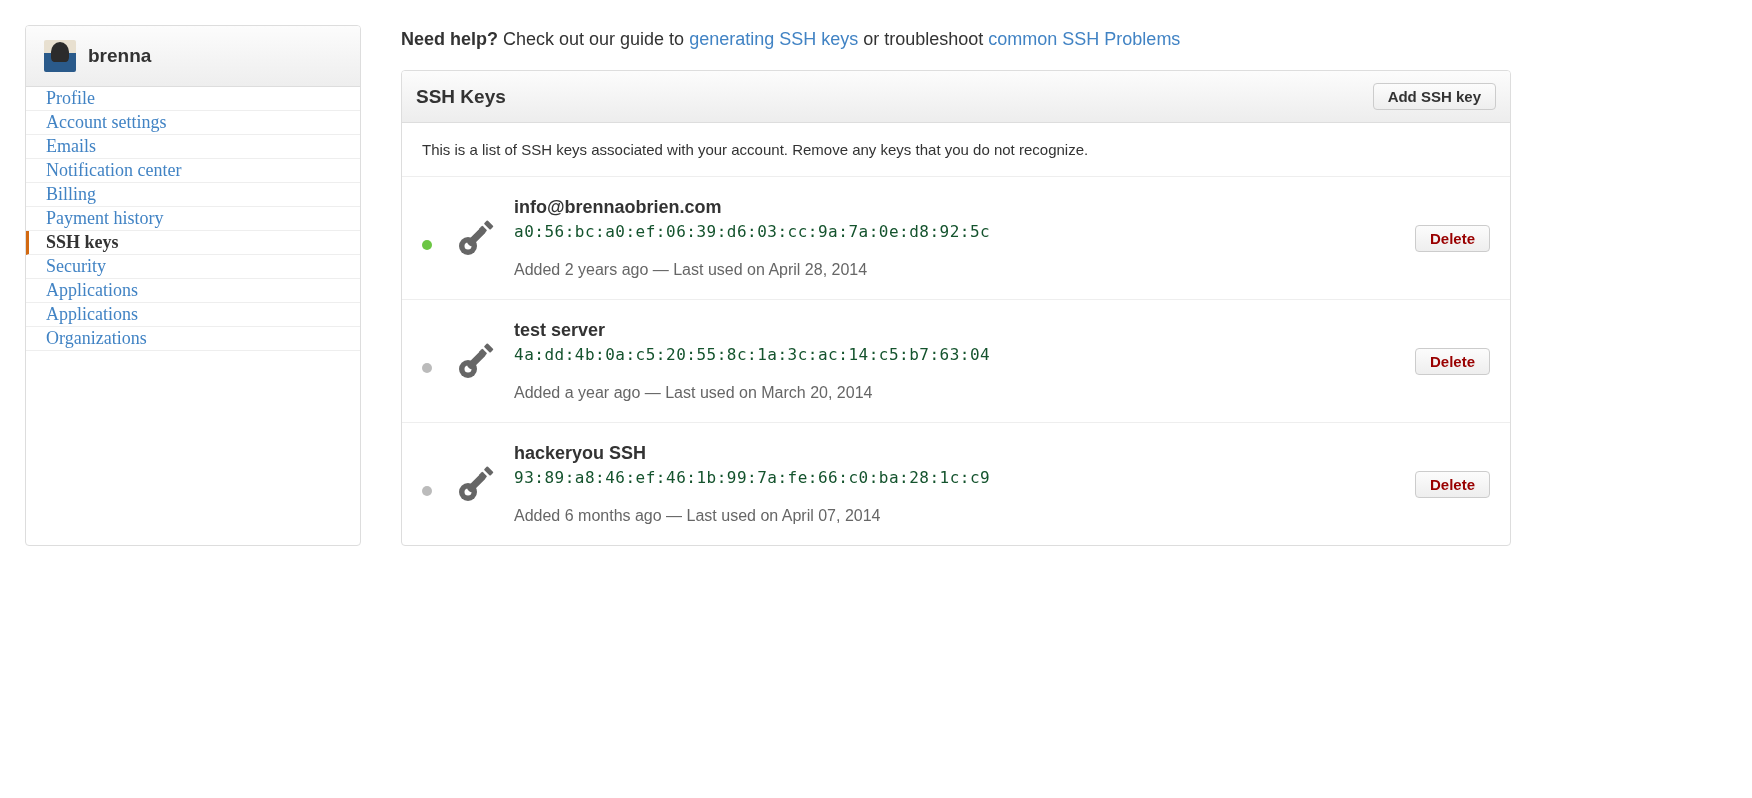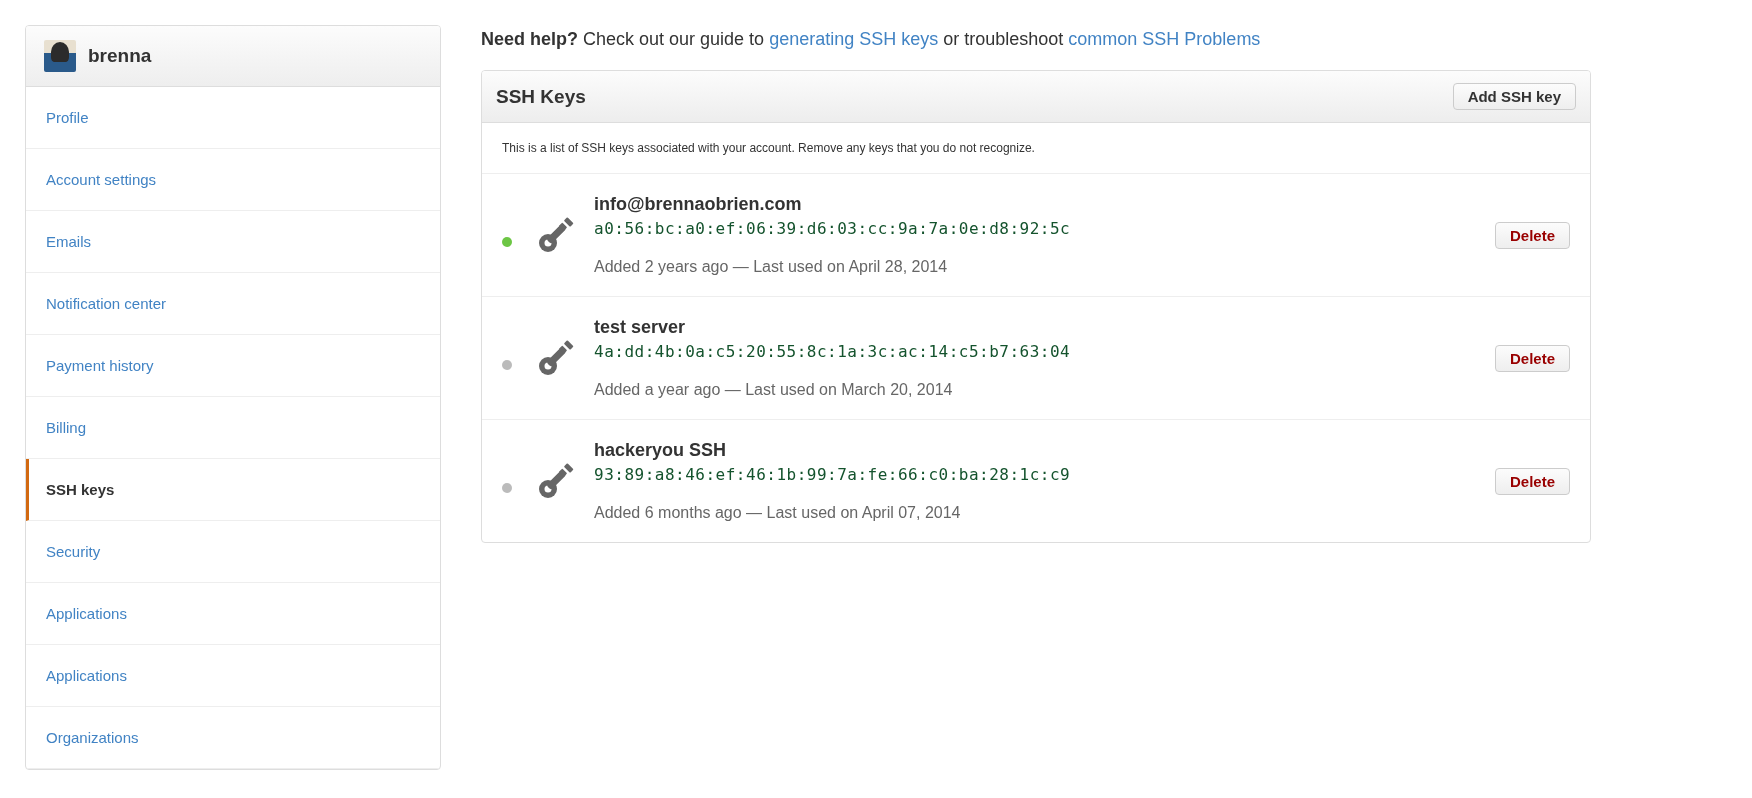--- a/index.html
+++ b/index.html
@@ -11,21 +11,21 @@
     color: #333;
     background: #fff;
   }
   .page {
     display: flex;
     gap: 40px;
     max-width: 1752px;
   }
   
   .sidebar {
-    width: 416px;
+    width: 336px;
     flex-shrink: 0;
     border: 1px solid #ddd;
     border-radius: 4px;
     background: #fff;
     overflow: hidden;
   }
   .sidebar-header {
     display: flex;
     align-items: center;
     padding: 14px 18px;
@@ -68,25 +68,26 @@
   }
   .avatar-hair {
     position: absolute;
     top: 2px; left: 50%; transform: translateX(-50%);
     width: 18px; height: 20px;
     background: #2b2b2b;
     border-radius: 60% 60% 20% 20% / 60% 60% 30% 30%;
   }
   .sidebar-item {
     display: block;
-    padding: 22px 20px;
+    padding: 1px 20px;
     border-bottom: 1px solid #eee;
     color: #4183c4;
-    font-size: 15px;
+    font-size: 18px;
     cursor: pointer;
+    font-family: Liberation Serif, serif;
   }
   .sidebar-item.active {
     color: #333;
     font-weight: bold;
     border-left: 3px solid #d26911;
     padding-left: 17px;
     background: #fff;
   }
   
   .main {
@@ -131,21 +132,21 @@
     font-weight: bold;
     font-size: 15px;
     cursor: pointer;
     white-space: nowrap;
   }
   .btn-danger {
     color: #900;
   }
   .panel-desc {
     padding: 18px 20px;
-    font-size: 12px;
+    font-size: 15px;
     color: #333;
     border-bottom: 1px solid #eee;
   }
   .key-row {
     display: flex;
     align-items: center;
     padding: 20px;
     border-bottom: 1px solid #eee;
   }
   .key-row:last-child { border-bottom: none; }
@@ -195,22 +196,22 @@
       <span class="avatar">
           <span class="avatar-hair"></span>
         </span>
       <span>brenna</span>
     </div>
     <div id="sidebar-items">
         <div class="sidebar-item">Profile</div>
         <div class="sidebar-item">Account settings</div>
         <div class="sidebar-item">Emails</div>
         <div class="sidebar-item">Notification center</div>
+        <div class="sidebar-item">Billing</div>
         <div class="sidebar-item">Payment history</div>
-        <div class="sidebar-item">Billing</div>
         <div class="sidebar-item active">SSH keys</div>
         <div class="sidebar-item">Security</div>
         <div class="sidebar-item">Applications</div>
         <div class="sidebar-item">Applications</div>
         <div class="sidebar-item">Organizations</div>
       </div>
   </div>
 
   <div class="main">
     <div class="help-line">

